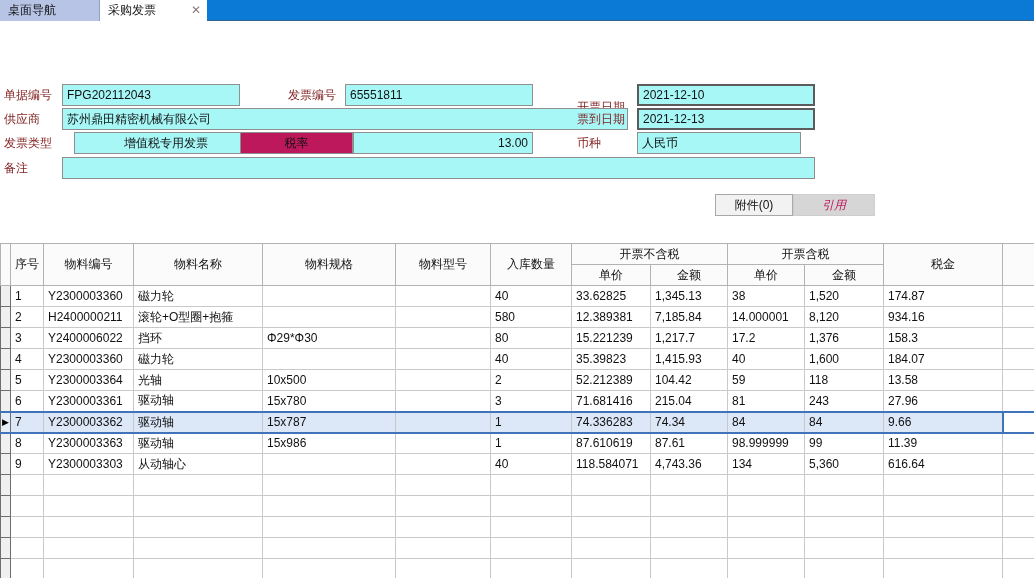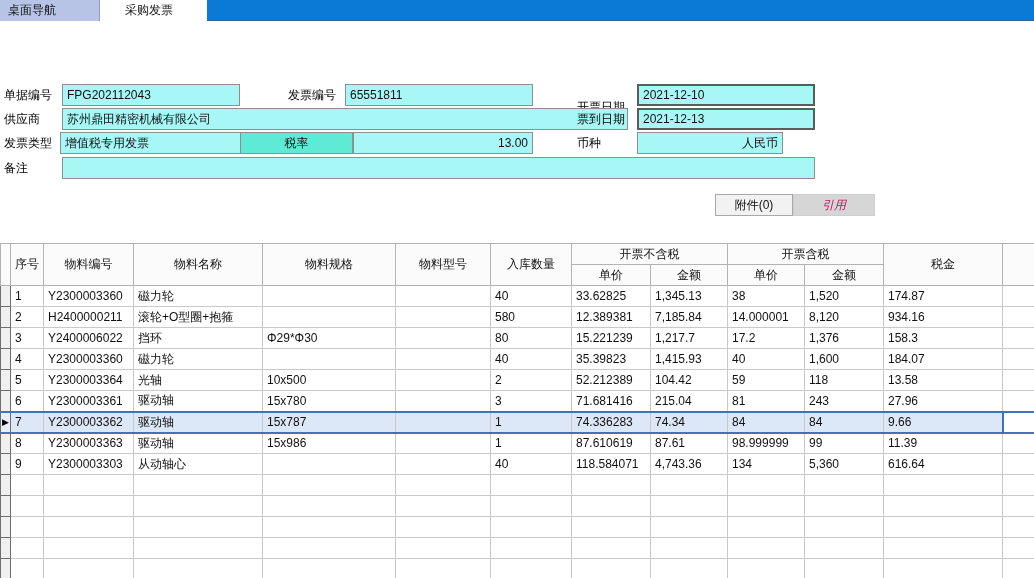--- a/index.html
+++ b/index.html
@@ -2,39 +2,39 @@
 <html><head>
 <meta charset="utf-8">
 <style>
   html,body{margin:0;padding:0;background:#fff;}
   .screen{position:relative;width:1034px;height:578px;background:#fff;overflow:hidden;
           font-family:"Liberation Sans","DejaVu Sans",sans-serif;font-size:12px;color:#111;}
   
   .tabbar{position:absolute;left:0;top:0;width:1034px;height:21px;}
   .tab{position:absolute;top:0;height:21px;box-sizing:border-box;line-height:21px;cursor:default;}
   .tab.inactive{left:0;width:100px;background:#b7c4e6;padding-left:8px;border-right:1px solid #8fa0c8;}
-  .tab.active{left:101px;width:106px;background:#ffffff;padding-left:7px;margin-left:17px;}
+  .tab.active{left:101px;width:106px;background:#ffffff;padding-left:7px;}
   .tab .close{position:absolute;right:6px;top:0;color:#8a7a7a;font-size:12px;line-height:21px;}
   .bluebar{position:absolute;left:207px;top:0;width:827px;height:20px;background:#0b7ad6;border-bottom:1px solid #33668f;}
   
-  .lbl{position:absolute;height:22px;line-height:22px;color:#000000;white-space:nowrap;}
+  .lbl{position:absolute;height:22px;line-height:22px;color:#7f1d1d;white-space:nowrap;}
   .fld{position:absolute;height:22px;box-sizing:border-box;background:#a7f7f7;border:1px solid #8f8f8f;
        line-height:20px;padding:0 4px;white-space:nowrap;overflow:hidden;}
   .fld.dark{border:2px solid #5c5c5c;line-height:18px;}
-  .fld.white{background:#5eead4;text-align:center;}
+  .fld.white{background:#be185d;text-align:center;}
   .fld.num{text-align:right;}
   #l-doc{left:4px;top:84px;}   #f-doc{left:62px;top:84px;width:178px;}
   #l-inv{left:288px;top:84px;} #f-inv{left:345px;top:84px;width:188px;}
   #l-idate{left:577px;top:84px;margin-top:12px;} #f-idate{left:637px;top:84px;width:178px;}
   #l-sup{left:4px;top:108px;}  #f-sup{left:62px;top:108px;width:566px;}
   #l-adate{left:577px;top:108px;} #f-adate{left:637px;top:108px;width:178px;}
-  #l-type{left:4px;top:132px;} #f-type{left:60px;top:132px;width:184px;}
+  #l-type{left:4px;top:132px;} #f-type{left:74px;top:132px;width:184px;text-align:center;}
   #box-rate{left:240px;top:132px;width:113px;}
   #f-rate{left:353px;top:132px;width:180px;}
-  #l-cur{left:577px;top:132px;} #f-cur{left:637px;top:132px;width:146px;text-align:right;}
+  #l-cur{left:577px;top:132px;} #f-cur{left:637px;top:132px;width:164px;}
   #l-remark{left:4px;top:157px;} #f-remark{left:62px;top:157px;width:753px;}
   
   .btn{position:absolute;top:194px;height:22px;box-sizing:border-box;text-align:center;line-height:20px;cursor:default;}
   #btn-attach{left:715px;width:78px;background:#f2f2f2;border:1px solid #a8a8a8;}
   #btn-ref{left:793px;width:82px;background:#d6d6d6;border:1px solid #cecece;color:#be185d;font-style:italic;}
   
   .grid{position:absolute;left:0;top:243px;width:1034px;height:335px;overflow:hidden;}
   table{border-collapse:collapse;table-layout:fixed;width:1035px;}
   th,td{box-sizing:border-box;border:1px solid #c9c9c9;height:21px;padding:0 4px;overflow:hidden;
         white-space:nowrap;font-weight:normal;font-size:12px;}

